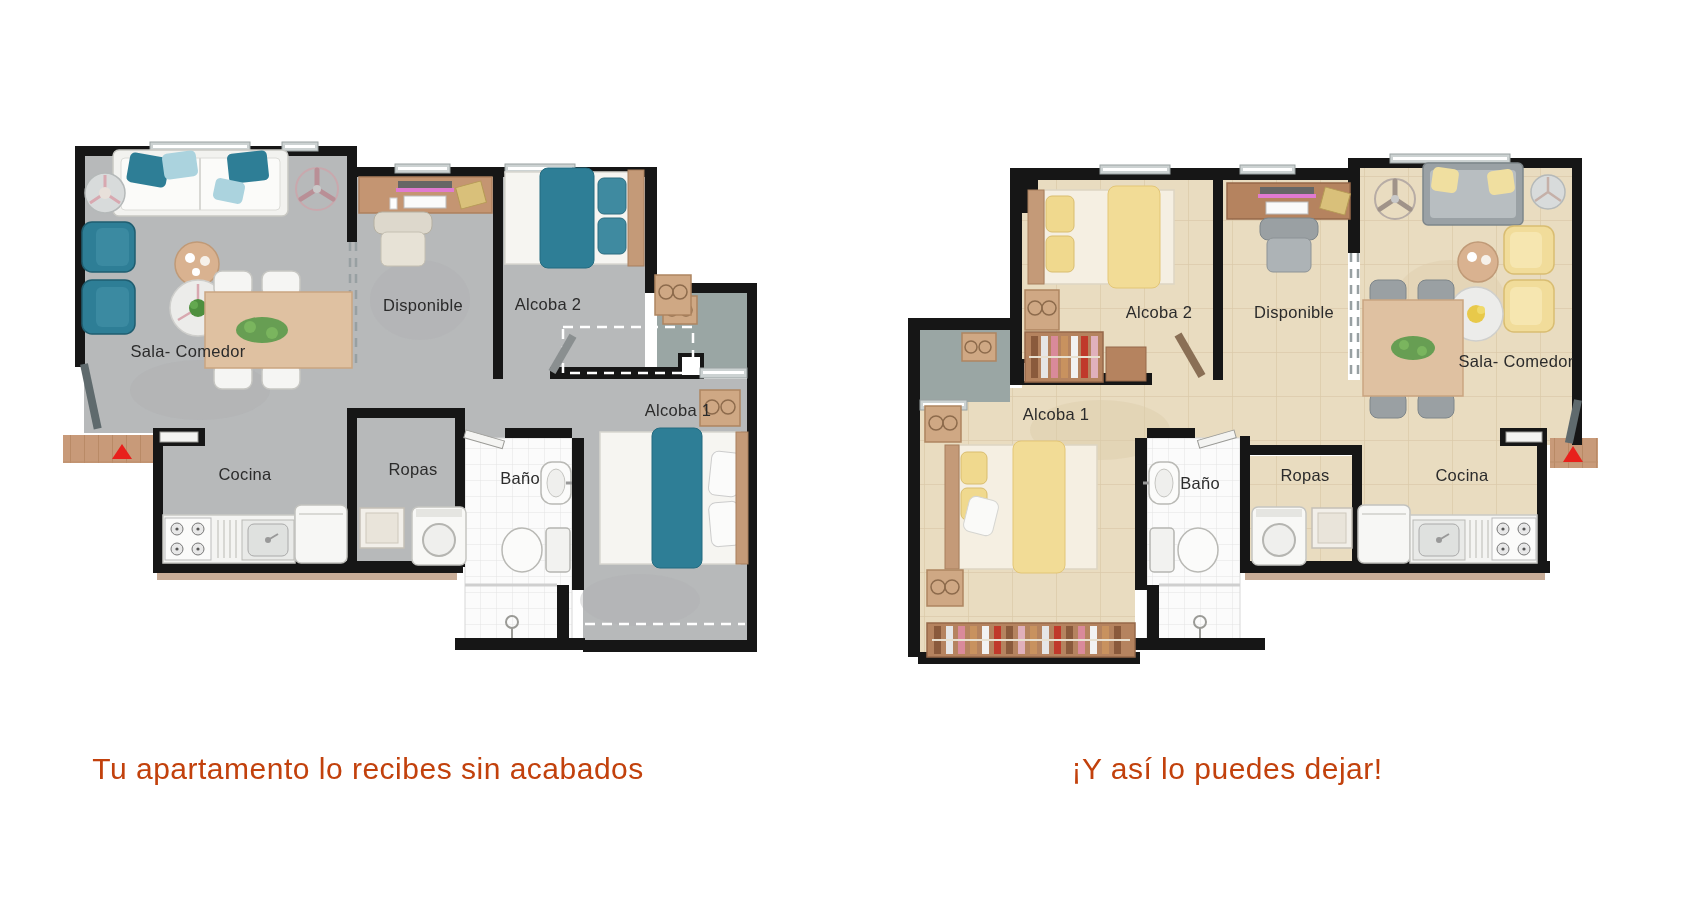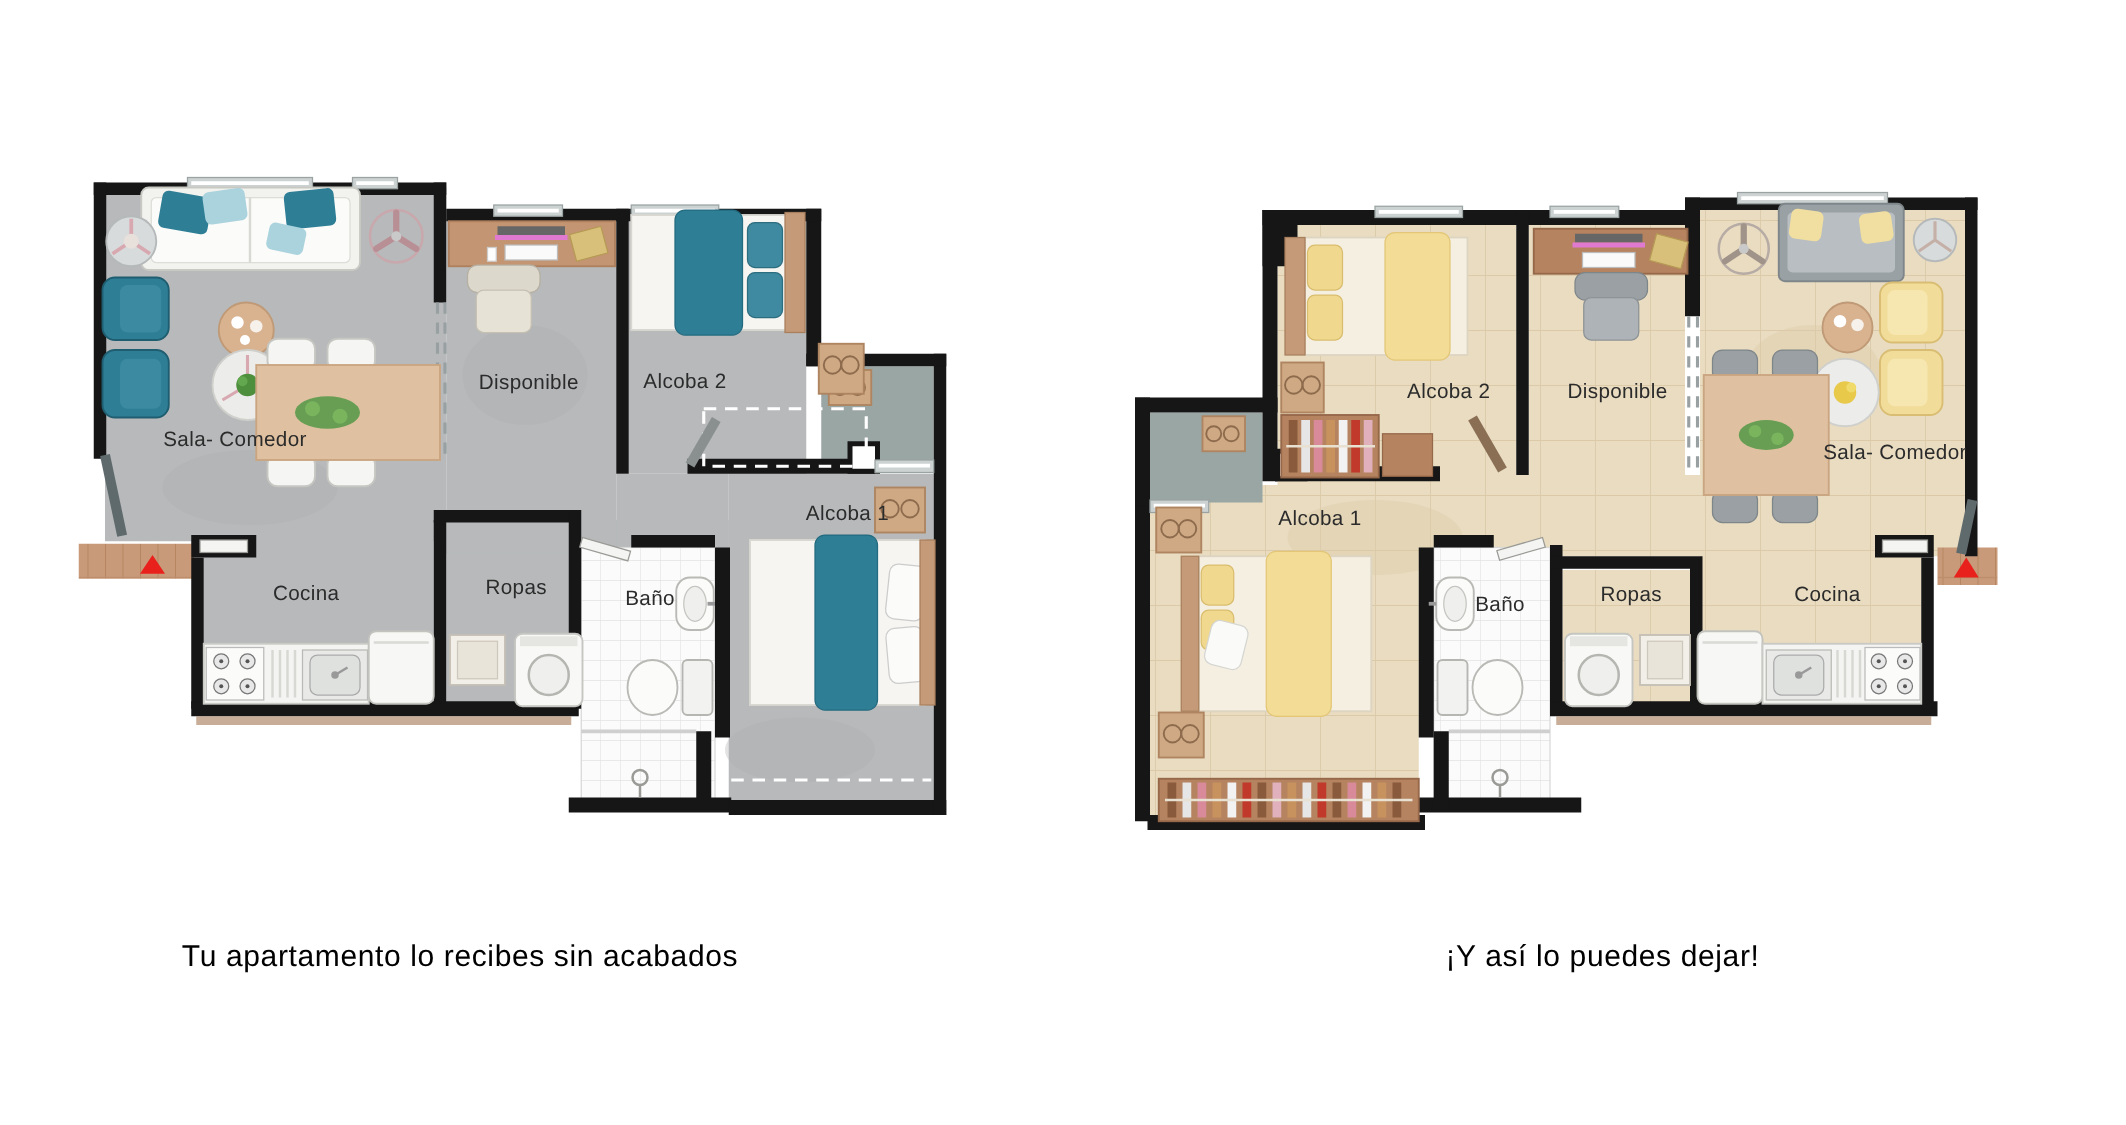--- a/index.html
+++ b/index.html
@@ -11,21 +11,21 @@
   .accL{fill:var(--accent-unfinished,#2e7e96);}
   .accR{fill:var(--accent-finished,#f2dc96);}
   .woodf{fill:var(--wood,#cfa884);}
   .tileW{fill:var(--bath-tile,#fbfbfb);}
   .winseg{fill:#ccd2d2;stroke:#9aa2a2;stroke-width:1;}
   .winin{fill:#ffffff;}
   .whitef{fill:#f5f5f3;stroke:#c6c6c2;stroke-width:1.5;}
   .rlabel{fill:var(--text,#2b2b2b);font-size:16.5px;letter-spacing:.3px;
           font-family:"Liberation Sans",sans-serif;text-anchor:middle;}
   .caption{position:absolute;top:752px;transform:translateX(-50%);
-           font-size:24px;color:#000000;white-space:nowrap;letter-spacing:.5px;}
+           font-size:30px;color:#c2410c;white-space:nowrap;letter-spacing:.5px;}
   .dashW{stroke:#ffffff;stroke-width:2.5;stroke-dasharray:10 7;fill:none;}
   .dashG{stroke:#98a0a2;stroke-width:2.5;stroke-dasharray:9 7;fill:none;}
   .balc{fill:#9aa6a4;}
   .shadow{fill:#b08a6c;opacity:.7;}
 </style>
 </head>
 <body>
 
 <svg width="1701" height="900" viewBox="0 0 1701 900">
   <defs>
@@ -499,13 +499,13 @@
     <text x="1294" y="318" class="rlabel">Disponible</text>
     <text x="1516" y="367" class="rlabel">Sala- Comedor</text>
     <text x="1056" y="420" class="rlabel">Alcoba 1</text>
     <text x="1200" y="489" class="rlabel">Baño</text>
     <text x="1305" y="481" class="rlabel">Ropas</text>
     <text x="1462" y="481" class="rlabel">Cocina</text>
   </g>
 </svg>
 
 <div class="caption" style="left:368px">Tu apartamento lo recibes sin acabados</div>
-<div class="caption" style="left:1282px">¡Y así lo puedes dejar!</div>
+<div class="caption" style="left:1227px">¡Y así lo puedes dejar!</div>
 
 </body></html>

